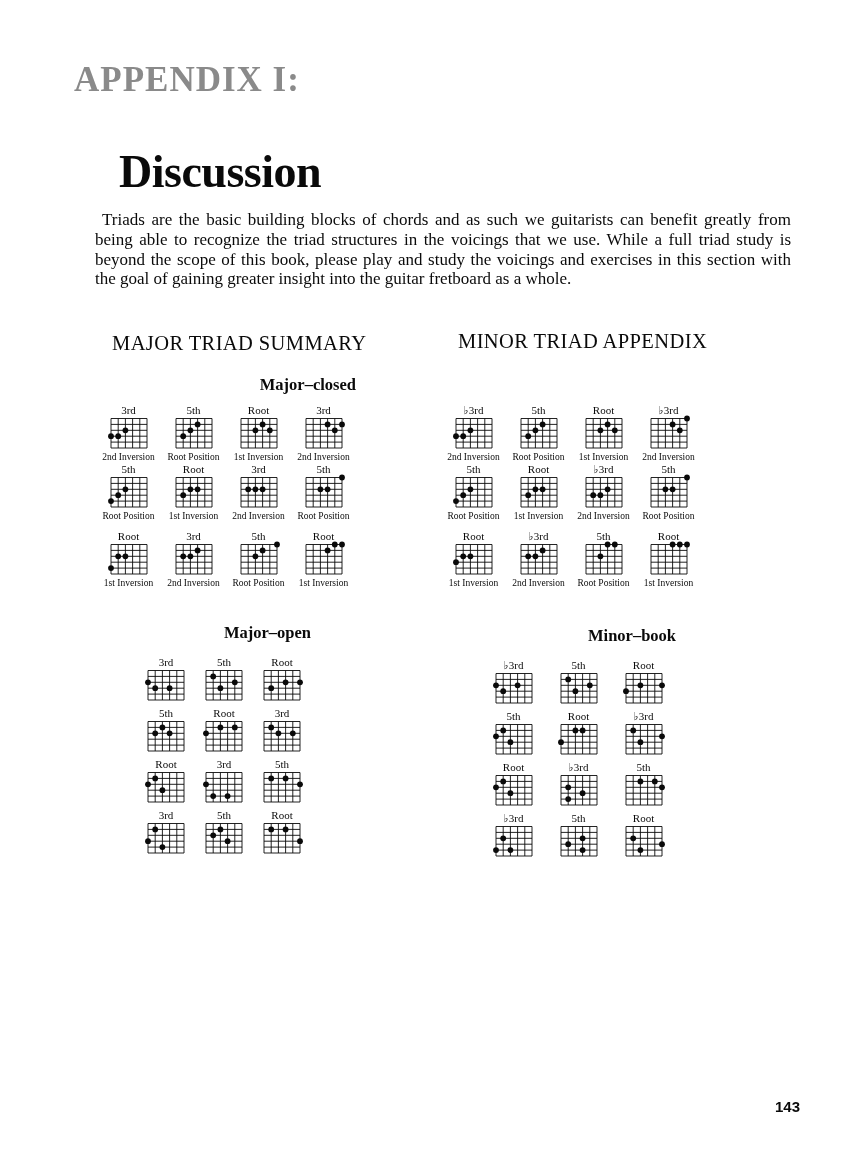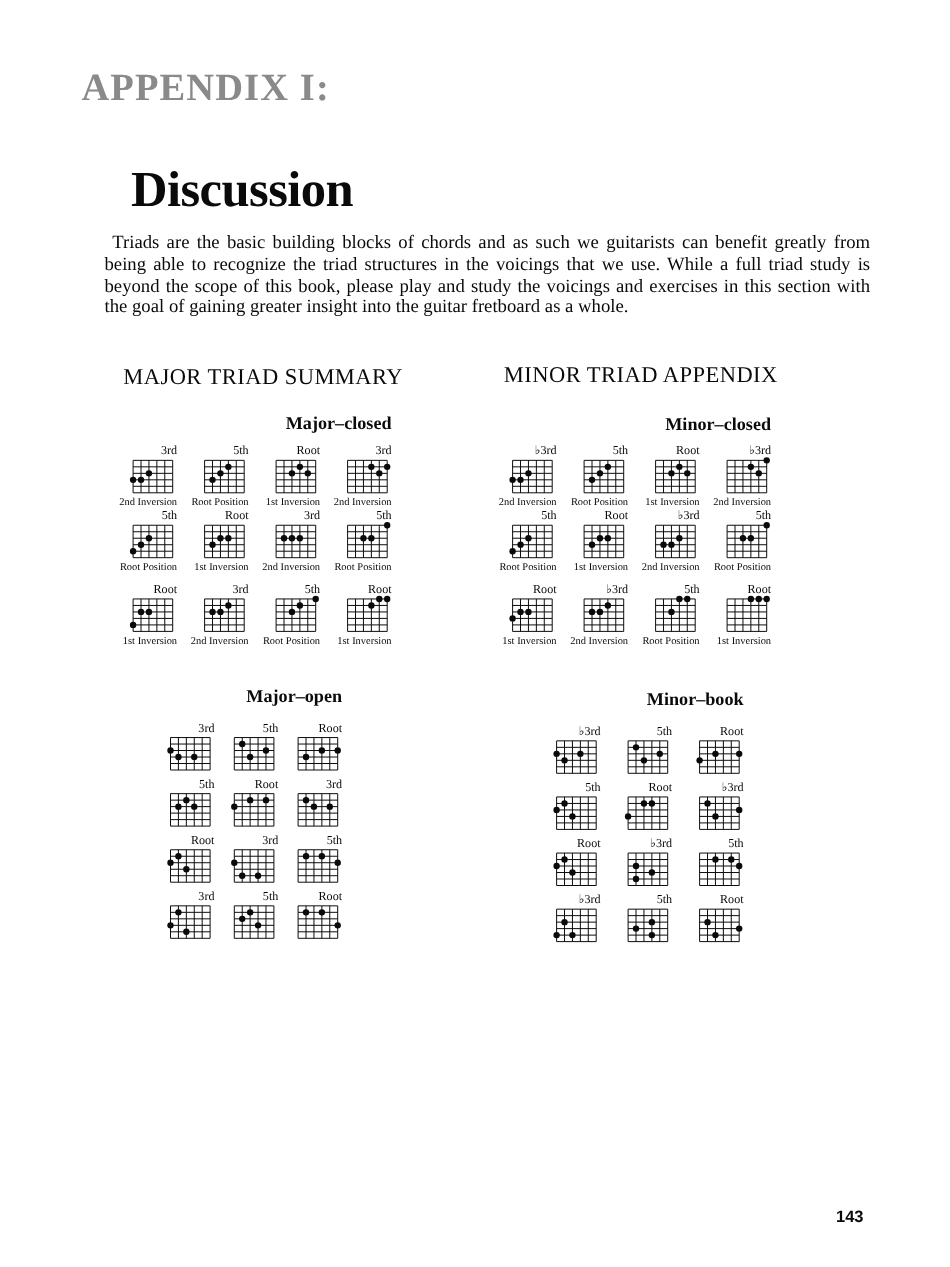--- a/index.html
+++ b/index.html
@@ -33,48 +33,47 @@
   .subhead.minor-open   { left:481px; width:195px; top:608px; }
   .group { position:absolute; }
   .group.major-closed { left:96px;  top:386px; }
   .group.minor-closed { left:441px; top:386px; }
   .group.major-open   { left:137px; top:638px; }
   .group.minor-open   { left:481px; top:641px; }
   .dg-row { display:flex; }
   .group.closed .dg-row { margin-bottom:1px; }
   .group.closed .dg-row:nth-child(3) { margin-top:9px; }
   .group.open .dg-row { margin-bottom:4px; }
-  .dg-cell { display:flex; flex-direction:column; align-items:flex-end; }
+  .dg-cell { display:flex; flex-direction:column; align-items:center; }
   .dg-top { font-size:11px; line-height:12px; white-space:nowrap; margin-bottom:1px; }
   .dg-bottom { font-size:9.5px; line-height:10px; white-space:nowrap; margin-top:1px; }
   svg.fretgrid { display:block; overflow:visible; }
   svg.fretgrid line { stroke:var(--ink,#000); stroke-width:0.9; }
   svg.fretgrid circle { fill:var(--ink,#000); }
   .page-number {
-    position:absolute; left:760px; top:1080px; width:40px; 
+    position:absolute; left:760px; top:1080px; width:40px; text-align:right;
     font-family:"Liberation Sans","DejaVu Sans",sans-serif;
     font-size:15px; font-weight:700;
   }
 </style>
 </head>
 <body>
 
 <div class="page">
 
   <div class="kicker">APPENDIX I:</div>
 
   <h1 class="title"><br><span>Discussion</span></h1>
 
   <p class="intro">Triads are the basic building blocks of chords and as such we guitarists can benefit greatly from being able to recognize the triad structures in the voicings that we use. While a full triad study is beyond the scope of this book, please play and study the voicings and exercises in this section with the goal of gaining greater insight into the guitar fretboard as a whole.</p>
 
   <div class="col-header major">MAJOR TRIAD SUMMARY</div>
   <div class="col-header minor">MINOR TRIAD APPENDIX</div>
 
   <div class="subhead major-closed">Major–closed</div>
-  <div class="subhead minor-closed">Minor–closed</div>
 
   <div class="group closed major-closed" id="g-major-closed">
       <div class="dg-row">
         <div class="dg-cell" style="width: 65px;">
           <div class="dg-top">3rd</div>
           <svg class="fretgrid" width="44" height="34" viewBox="0 0 44 34">
             <line x1="4" x2="4" y1="1.5" y2="31"></line>
             <line x1="11.2" x2="11.2" y1="1.5" y2="31"></line>
             <line x1="18.4" x2="18.4" y1="1.5" y2="31"></line>
             <line x1="25.6" x2="25.6" y1="1.5" y2="31"></line>

